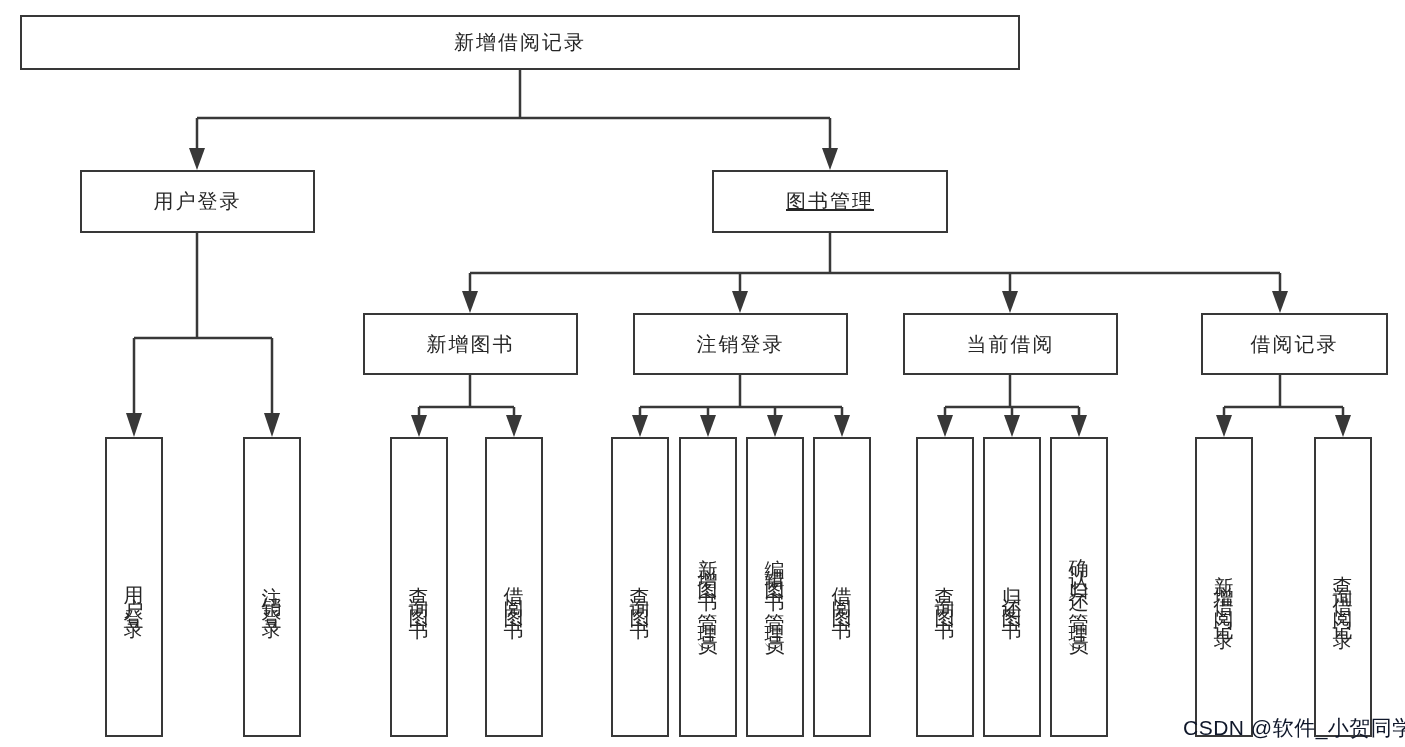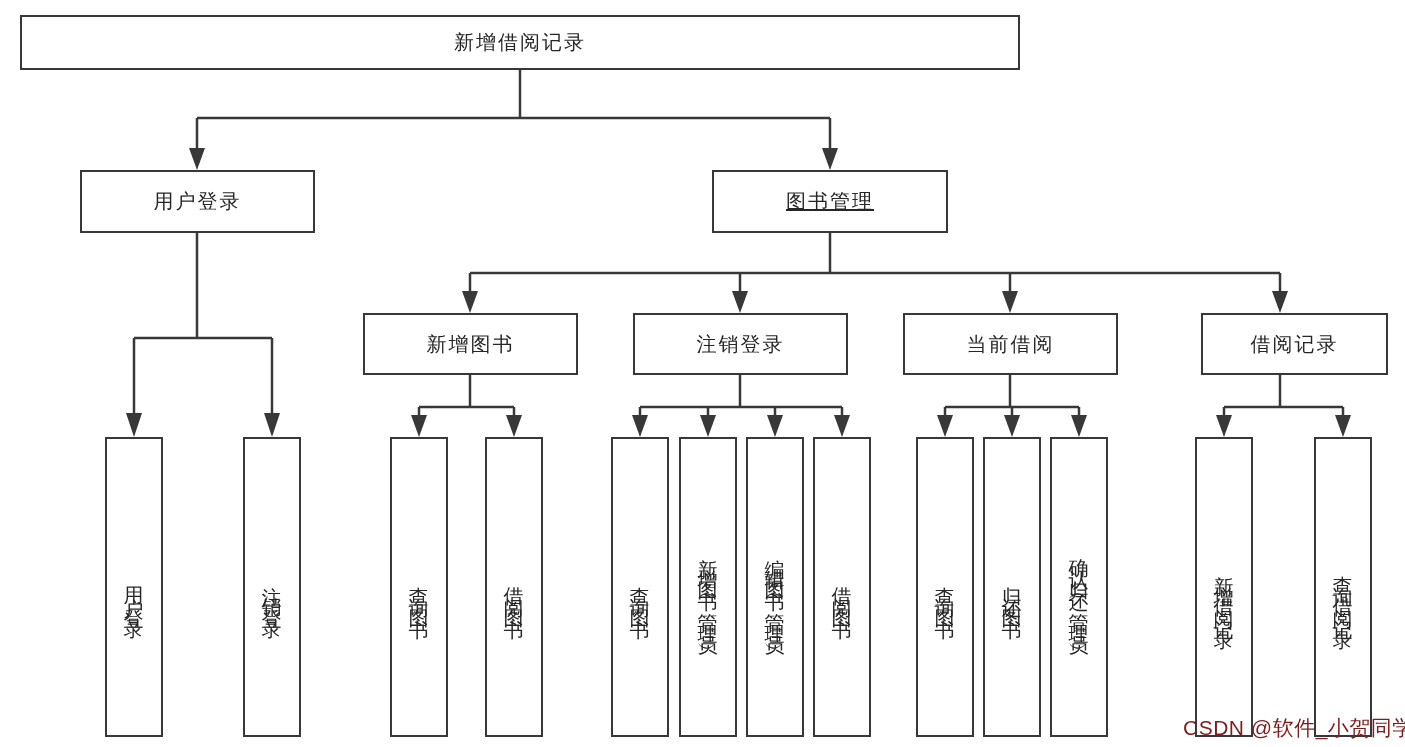--- a/index.html
+++ b/index.html
@@ -43,21 +43,21 @@
     letter-spacing: 11px;
     margin-bottom: -11px;
     line-height: 1;
   }
   .watermark {
     position: absolute;
     left: 1183px;
     top: 714px;
     width: 220px;
     font-size: 21px;
-    color: #7f1d1d;
+    color: #0f172a;
     white-space: nowrap;
     z-index: 3;
     letter-spacing: 0.5px;
   }
 </style>
 </head>
 <body>
 
 <div class="canvas">
 

